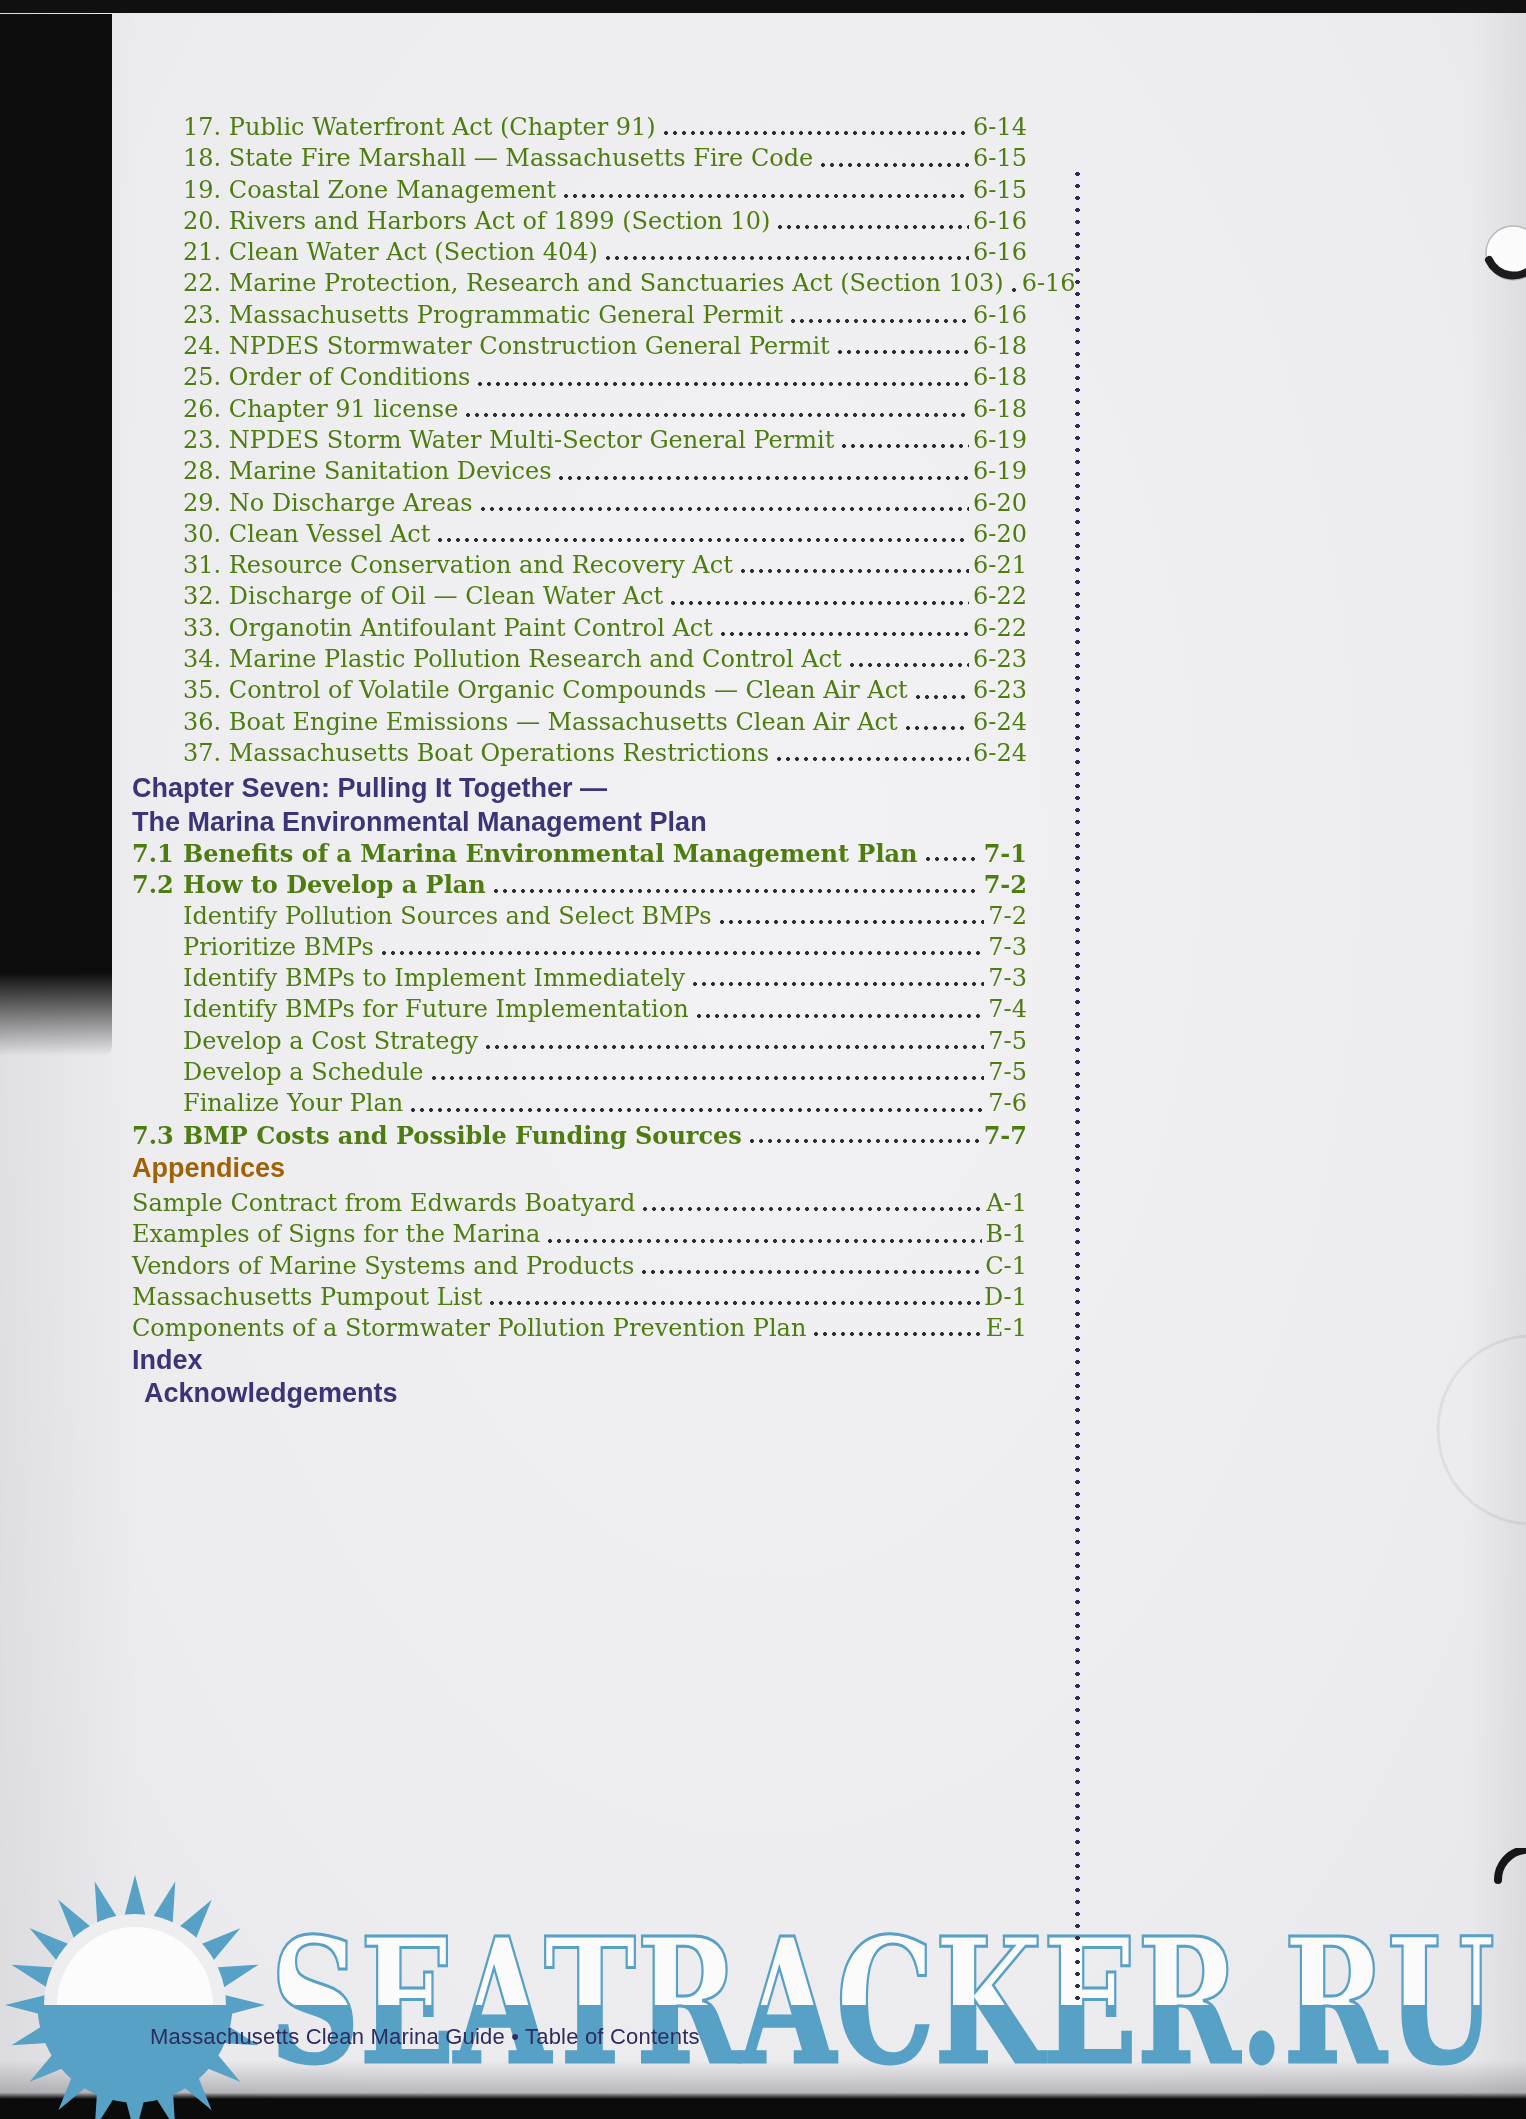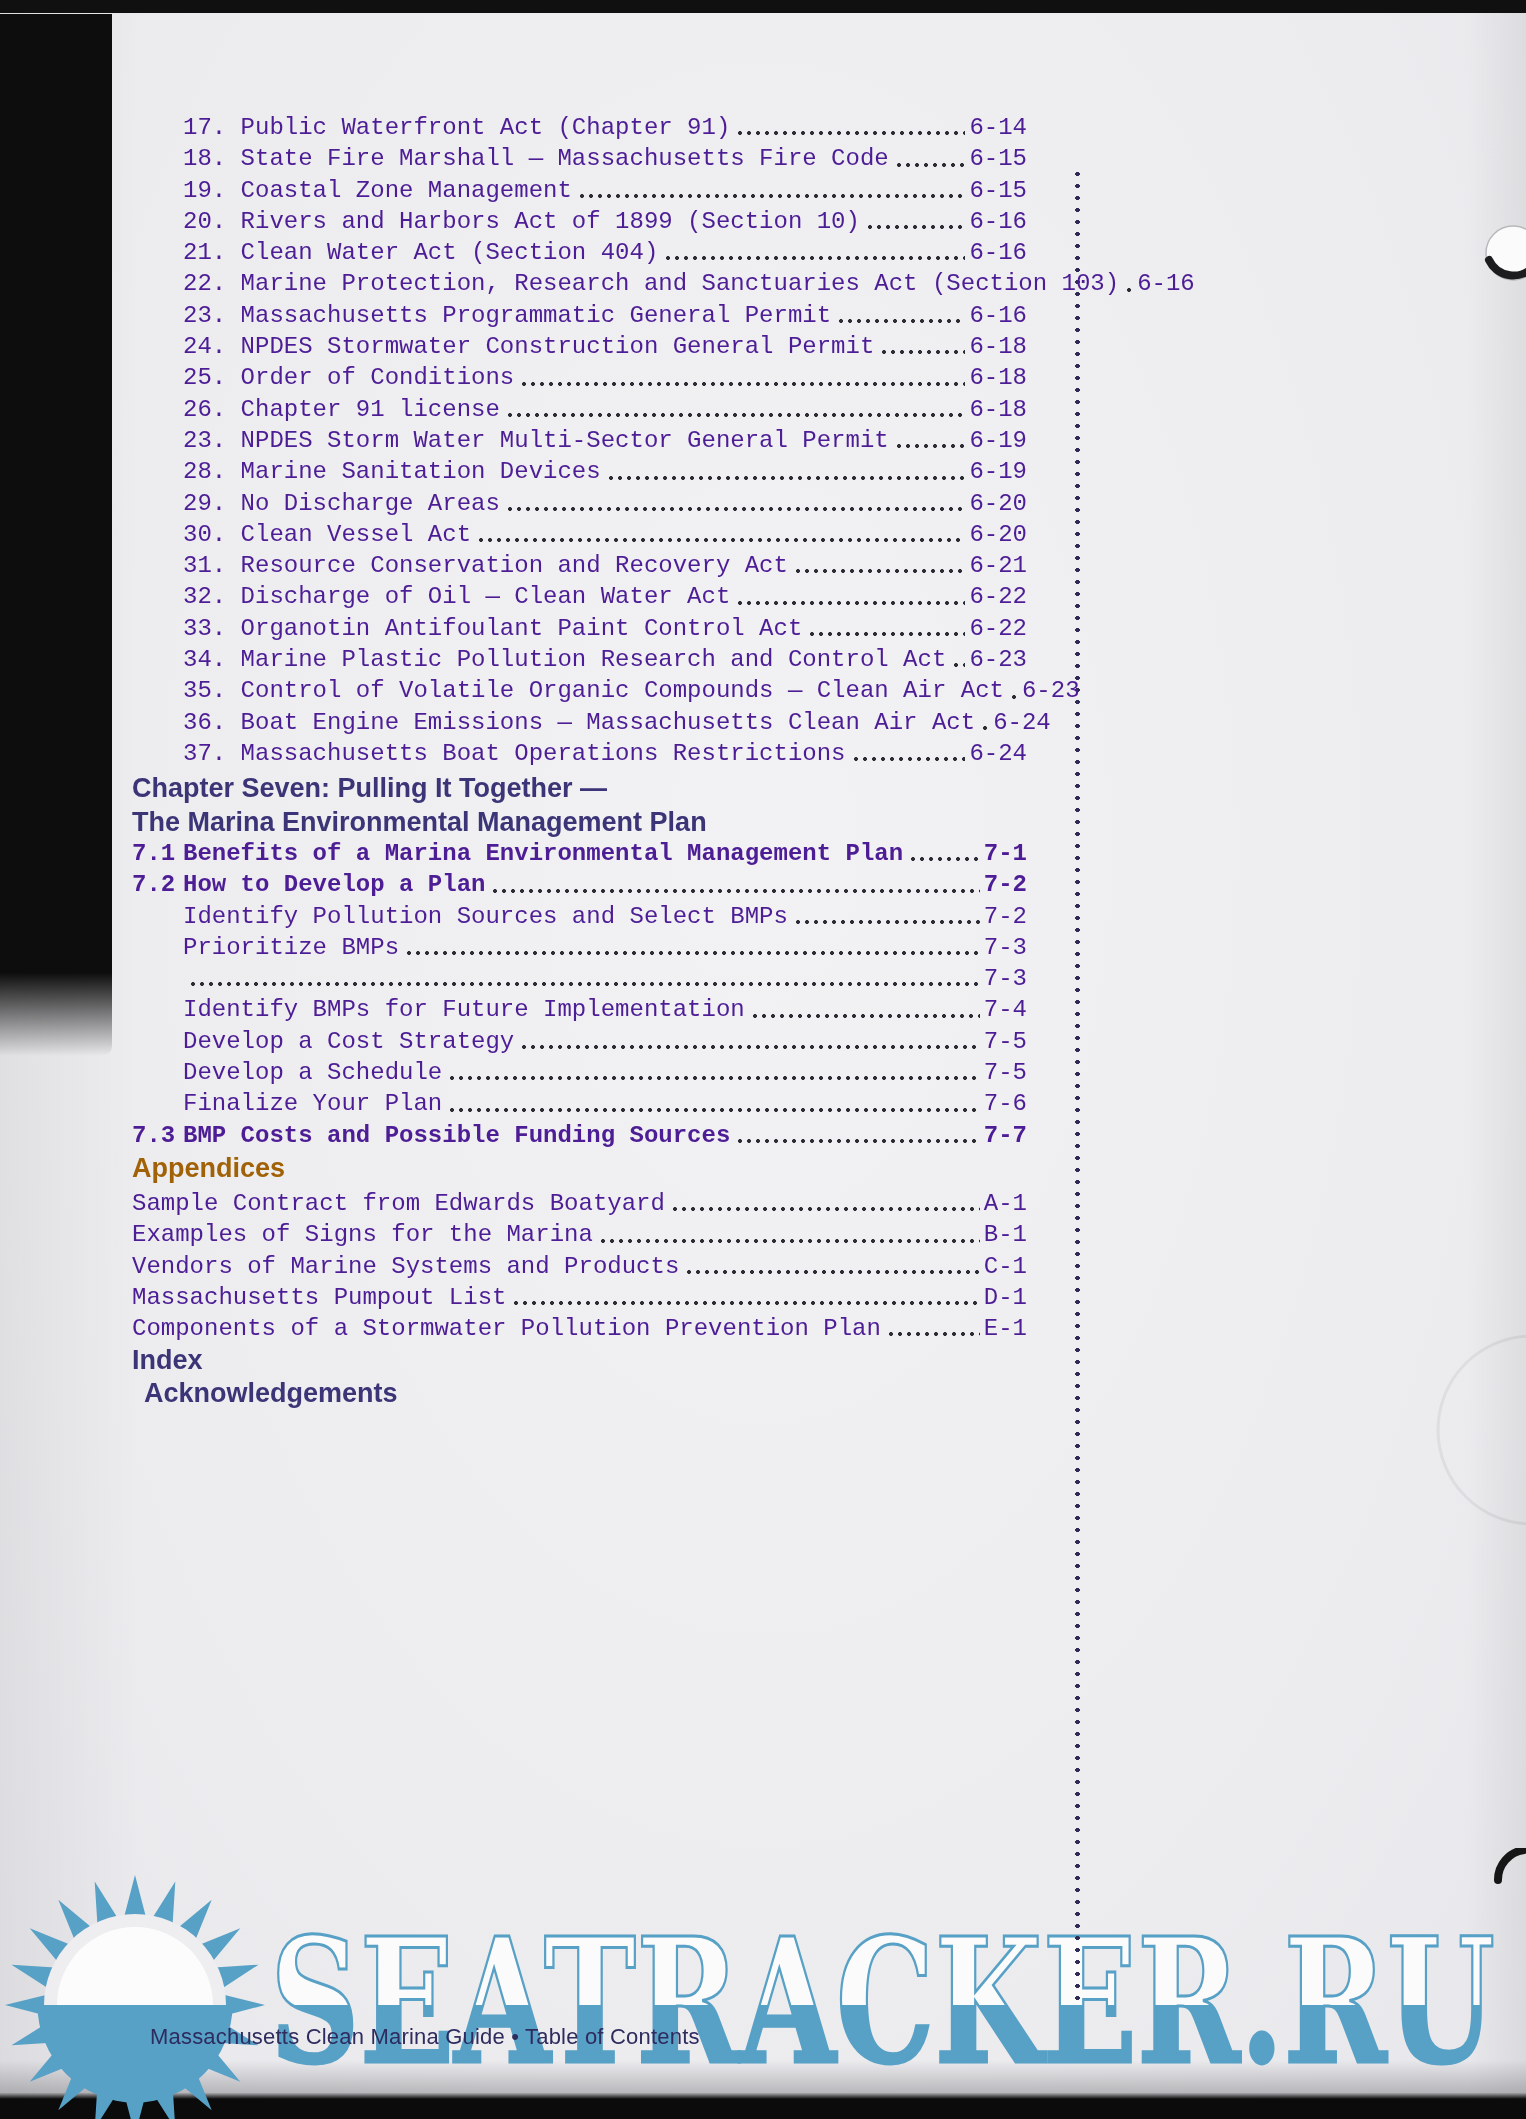--- a/index.html
+++ b/index.html
@@ -20,21 +20,21 @@
     background:linear-gradient(to bottom, rgba(90,90,95,0) 0, rgba(90,90,95,0.35) 55%, #0b0b0b 66%, #0b0b0b 100%);}
   
   .wm{position:absolute;left:0;top:0;z-index:2;}
   
   .sun{position:absolute;left:5px;top:1875px;z-index:3;}
   
   .divider{position:absolute;left:1075px;top:168px;width:5px;height:1837px;z-index:4;
     background-image:radial-gradient(circle at 50% 50%, #2f2d55 2.1px, rgba(47,45,85,0) 2.5px);
     background-size:5px 12px;background-repeat:repeat-y;}
   
-  .content{position:absolute;z-index:5;color:#4c1d95;font-family:Liberation Mono, monospace;}
+  .content{position:absolute;z-index:5;color:#4d7c0f;}
   .row{display:flex;align-items:baseline;height:31.3px;line-height:31.3px;font-size:24px;}
   .row .t{white-space:nowrap;}
   .row .leader{flex:1 1 auto;height:6px;align-self:flex-end;margin:0 4px 7px 6px;min-width:8px;
     background-image:radial-gradient(circle at 4px 3px, #2c2c34 1.8px, rgba(44,44,52,0) 2.2px);
     background-size:9px 6px;background-repeat:repeat-x;}
   .row .pg{white-space:nowrap;}
   .row.b .t,.row.b .pg{font-weight:700;}
   .row .num{flex:0 0 51px;font-weight:700;}
   .row.sub{padding-left:51px;}
   .ch6{left:183px;top:112px;width:844px;}
@@ -211,20 +211,21 @@
         <span class="t">Identify Pollution Sources and Select BMPs</span>
         <span class="leader"></span>
         <span class="pg">7-2</span>
       </div>
     <div class="row sub">
         <span class="t">Prioritize BMPs</span>
         <span class="leader"></span>
         <span class="pg">7-3</span>
       </div>
     <div class="row sub">
+        <span class="t">Identify BMPs to Implement Immediately</span>
         <span class="leader"></span>
         <span class="pg">7-3</span>
       </div>
     <div class="row sub">
         <span class="t">Identify BMPs for Future Implementation</span>
         <span class="leader"></span>
         <span class="pg">7-4</span>
       </div>
     <div class="row sub">
         <span class="t">Develop a Cost Strategy</span>

